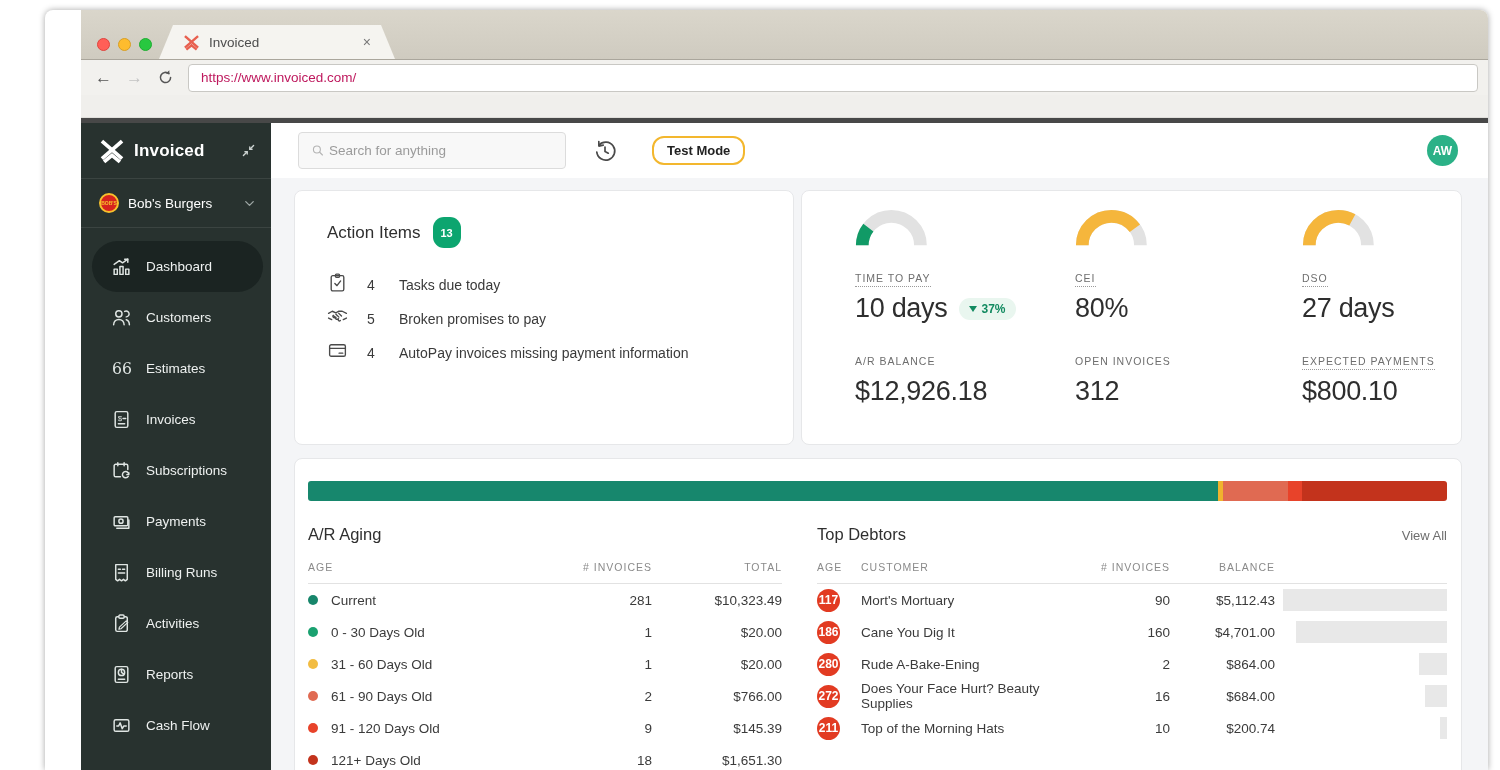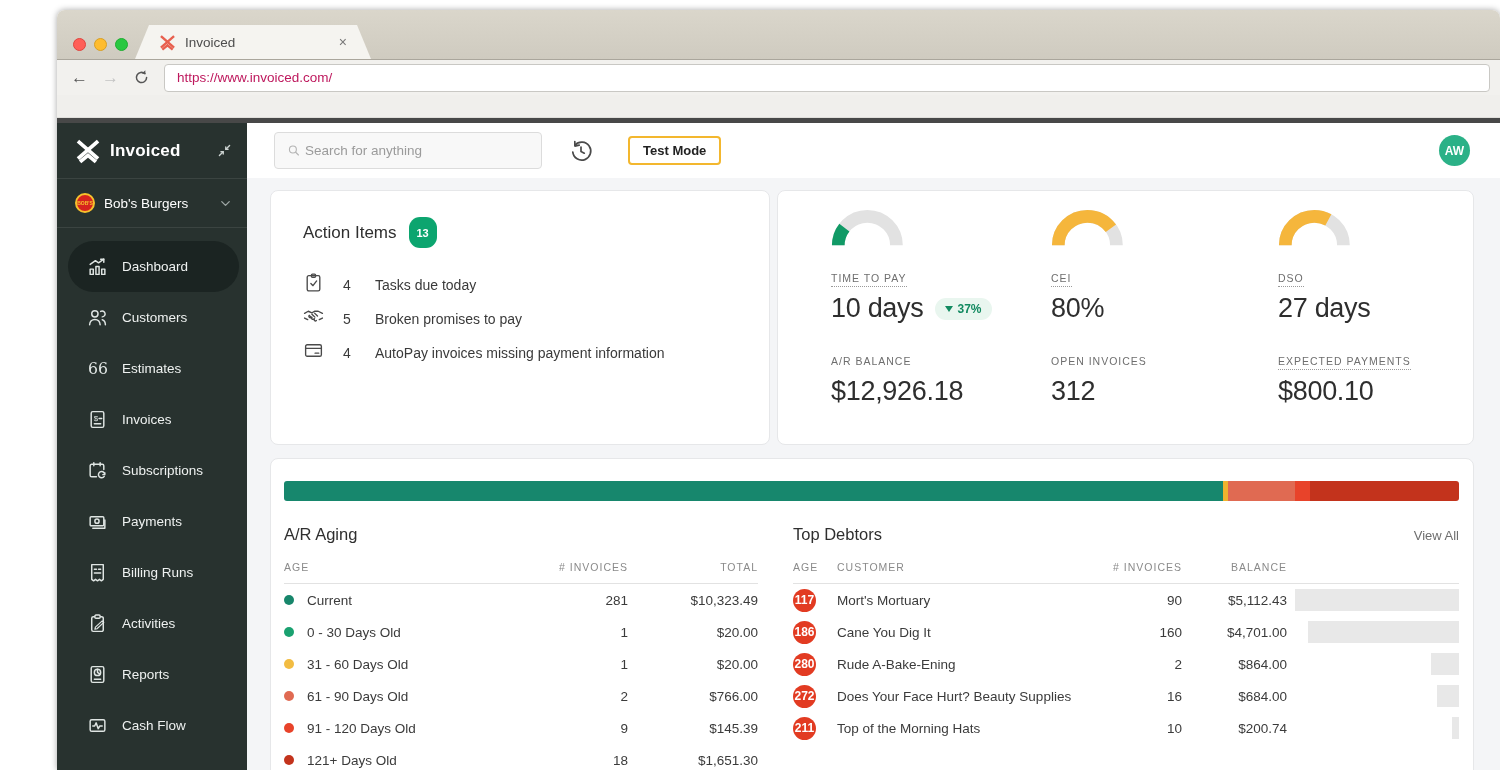--- a/index.html
+++ b/index.html
@@ -1,22 +1,22 @@
 <!DOCTYPE html>
 <html><head>
 <meta charset="utf-8">
 <style>
   * { margin:0; padding:0; box-sizing:border-box; }
   html,body { width:1500px; height:770px; background:#ffffff; font-family:"Liberation Sans", sans-serif; overflow:hidden; }
   #stage { position:relative; width:1500px; height:770px; background:#fff; overflow:hidden; }
 
   
-  .browser { position:absolute; left:57px; top:10px; width:1443px; height:760px;
+  .browser { position:absolute; left:45px; top:10px; width:1443px; height:760px;
              border-radius:8px 8px 0 0; box-shadow:0 0 6px rgba(0,0,0,.35); overflow:hidden;
-             display:flex; flex-direction:column; }
+             display:flex; flex-direction:column;padding-left:36px; }
   .tabstrip { height:50px; background:linear-gradient(#dad6cb,#cfcbc0); position:relative; flex:none;
               border-bottom:1px solid #aaa69c; }
   .lights { position:absolute; left:16px; top:28px; display:flex; gap:8px; }
   .light { width:13px; height:13px; border-radius:50%; }
   .light.red   { background:#ff5f57; border:1px solid #e0443e; }
   .light.yellow{ background:#febc2e; border:1px solid #d89f24; }
   .light.green { background:#28c840; border:1px solid #1eae31; }
   .tab { position:absolute; left:78px; bottom:0; width:236px; height:34px; background:#f5f4f0;
          clip-path:polygon(14px 0, calc(100% - 14px) 0, 100% 100%, 0 100%);
          display:flex; align-items:center; padding:0 24px; gap:9px; }
@@ -51,21 +51,21 @@
 
   
   .main { flex:1; background:#f4f5f7; display:flex; flex-direction:column; min-width:0; }
   .topbar { height:55px; background:#fff; display:flex; align-items:center; flex:none; }
   .searchbox { margin-left:27px; width:268px; height:37px; background:#f8f8f8; border:1px solid #dcdcdc;
                border-radius:4px; display:flex; align-items:center; padding:0 12px; gap:4px; }
   .searchbox input { border:none; outline:none; background:transparent; font-size:13.5px; color:#444; width:100%;
                      font-family:"Liberation Sans", sans-serif; }
   .searchbox input::placeholder { color:#9b9b9b; }
   .historybtn { margin-left:26px; width:26px; height:26px; }
-  .testmode { margin-left:34px; border:2px solid #f3b72e; background:#fff; border-radius:4px;
+  .testmode { margin-left:34px; border:2px solid #f3b72e; background:#fff; border-radius:12px;
               padding:5px 13px; font-size:13px; font-weight:bold; color:#222; }
   .avatar { margin-left:auto; margin-right:30px; width:31px; height:31px; border-radius:50%; background:#2bb187;
             color:#fff; font-size:12px; font-weight:bold; display:flex; align-items:center; justify-content:center; }
 
   .content { flex:1; padding:12px 26px 0 23px; min-height:0; }
   .cardrow { display:flex; gap:7px; }
   .card { background:#fff; border:1px solid #e6e7e9; border-radius:8px; }
 
   
   .card-actions { width:500px; height:255px; padding:26px 32px; }

